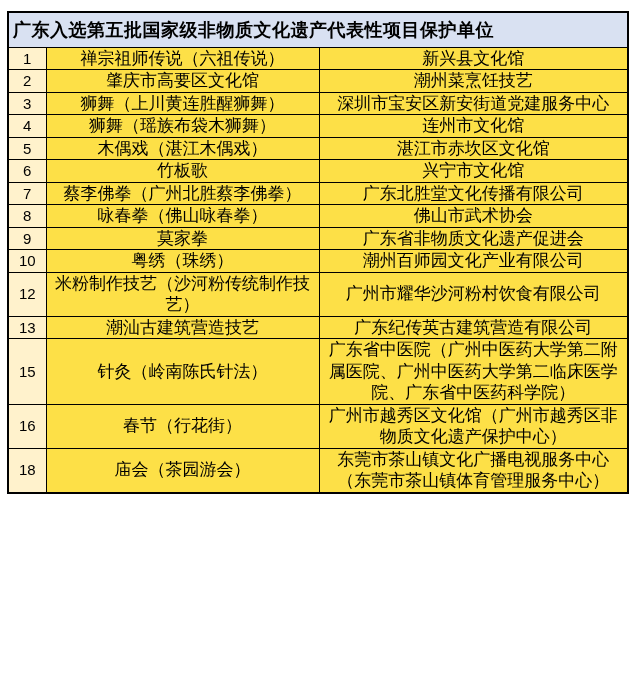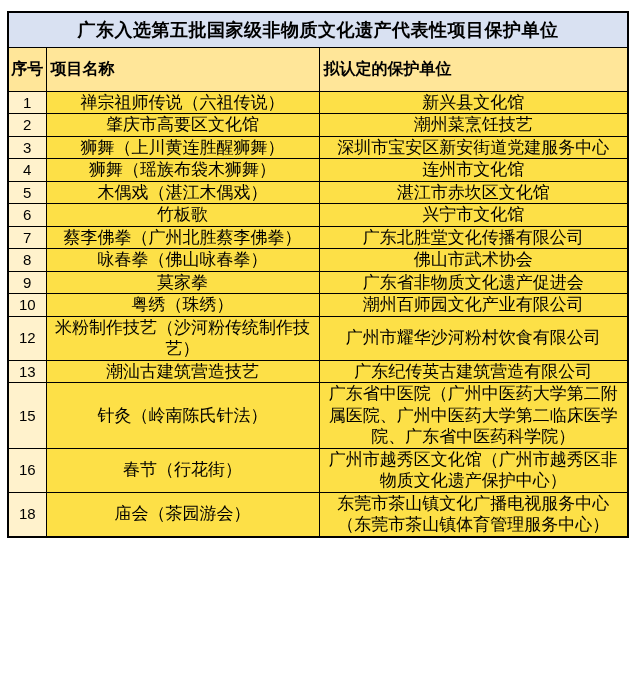--- a/index.html
+++ b/index.html
@@ -27,21 +27,21 @@
   }
   .heritage-table th,
   .heritage-table td {
     border: 1px solid #000;
     box-sizing: border-box;
     vertical-align: middle;
     overflow: hidden;
   }
   .title-cell {
     background: #d9e1f2;
-    text-align: center;
+    text-align: left;
     font-size: 18px;
     font-weight: bold;
     height: 35px;
     line-height: 22px;
     padding: 2px 4px;
     letter-spacing: 0.5px;
   }
   .header-row th {
     background: #ffe699;
     font-size: 16px;
@@ -79,25 +79,20 @@
 <div class="page">
   <table class="heritage-table">
     <colgroup>
       <col class="c-idx">
       <col class="c-name">
       <col class="c-unit">
     </colgroup>
     <thead>
       <tr>
         <th colspan="3" class="title-cell">广东入选第五批国家级非物质文化遗产代表性项目保护单位</th>
-      </tr>
-      <tr class="header-row">
-        <th class="idx">序号</th>
-        <th>项目名称</th>
-        <th>拟认定的保护单位</th>
       </tr>
     </thead>
     <tbody id="rows">
         <tr>
           <td class="idx">1</td>
           <td>禅宗祖师传说（六祖传说）</td>
           <td>新兴县文化馆</td>
         </tr>
         <tr>
           <td class="idx">2</td>

